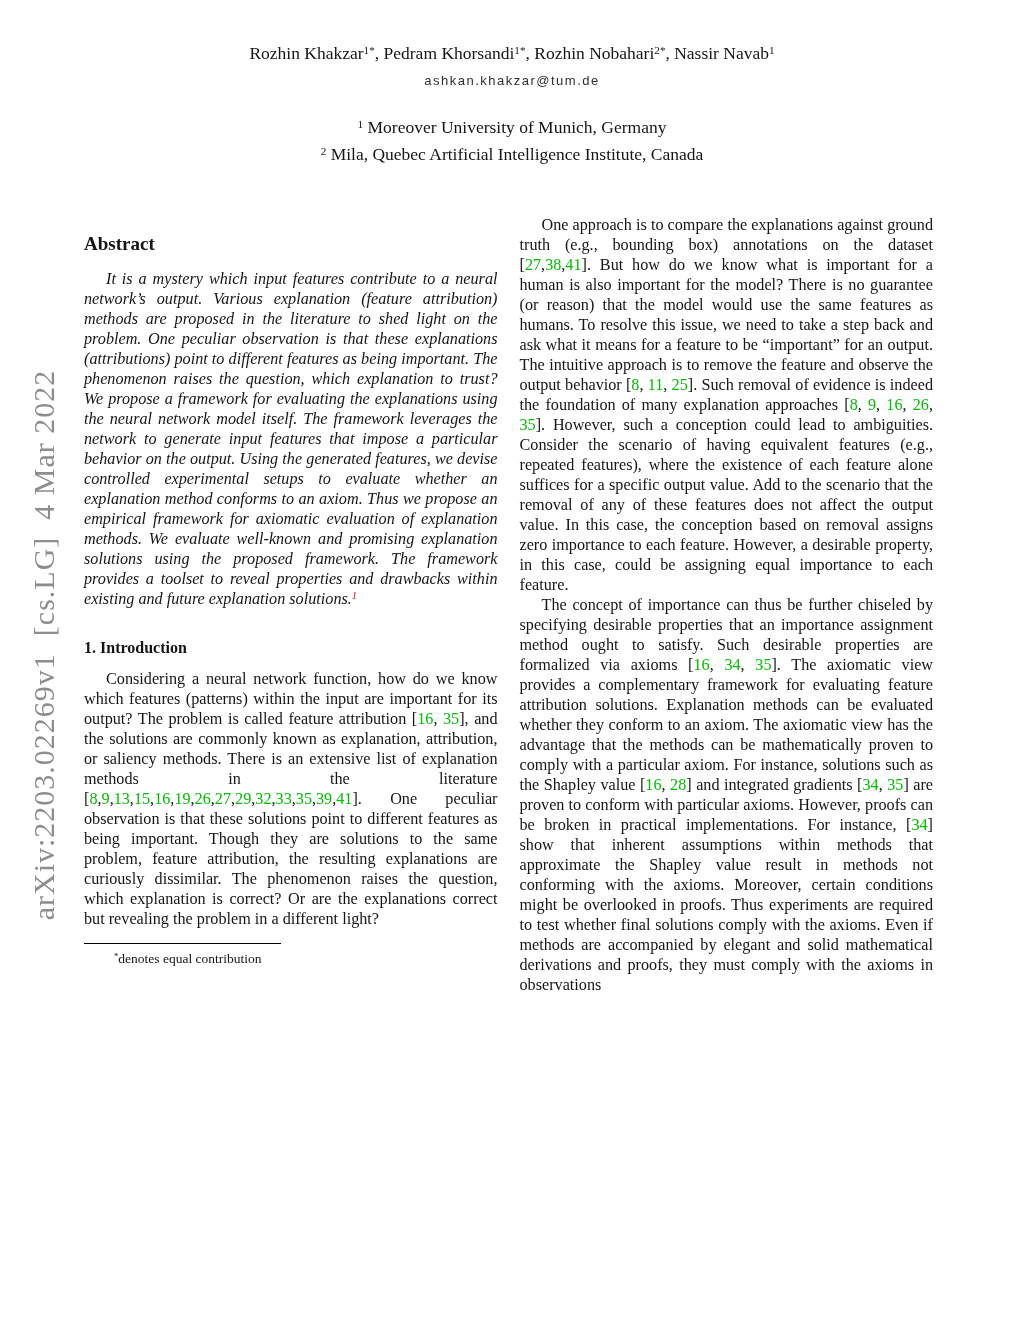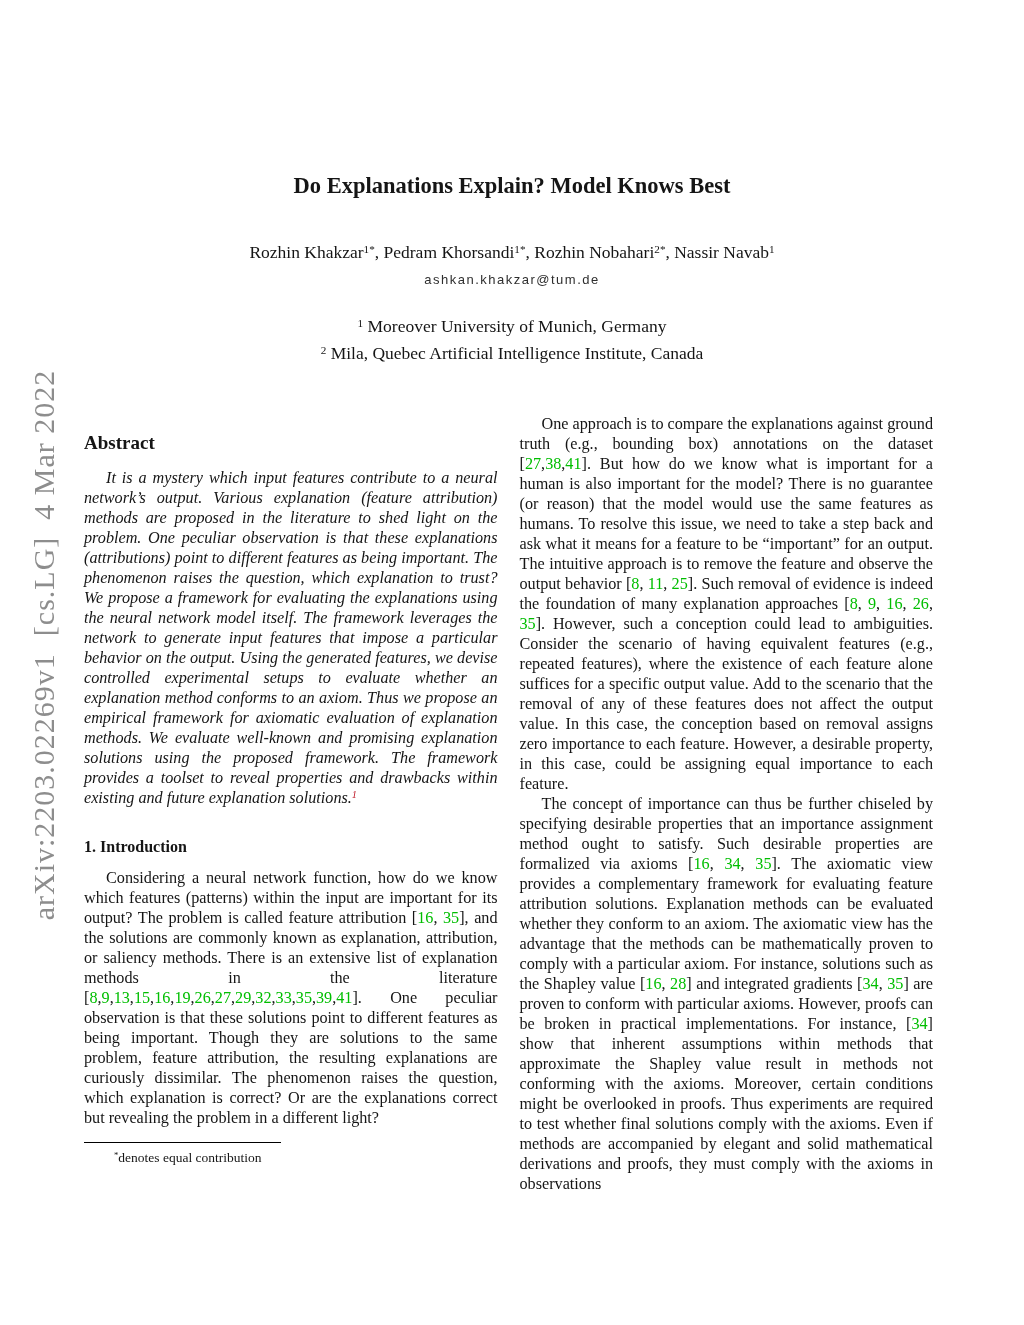--- a/index.html
+++ b/index.html
@@ -36,21 +36,20 @@
   .s-url { font-family:"DejaVu Sans Mono", monospace; color:var(--url); font-size:13px; letter-spacing:0.5px; }
 </style>
 </head>
 <body>
 
 <div class="page">
 
   <div class="watermark">arXiv:2203.02269v1  [cs.LG]  4 Mar 2022</div>
 
   <header>
-    <h1 class="title">Do Explanations Explain? Model Knows Best</h1>
     <div class="authors"><span>Rozhin Khakzar</span><span class="s-sup">1*</span><span>, Pedram Khorsandi</span><span class="s-sup">1*</span><span>, Rozhin Nobahari</span><span class="s-sup">2*</span><span>, Nassir Navab</span><span class="s-sup">1</span></div>
     <div class="email">ashkan.khakzar@tum.de</div>
     <div class="affils">
       <div><span class="s-sup">1</span><span> Moreover University of Munich, Germany</span></div>
       <div><span class="s-sup">2</span><span> Mila, Quebec Artificial Intelligence Institute, Canada</span></div>
     </div>
   </header>
 
   <div class="columns">
 

